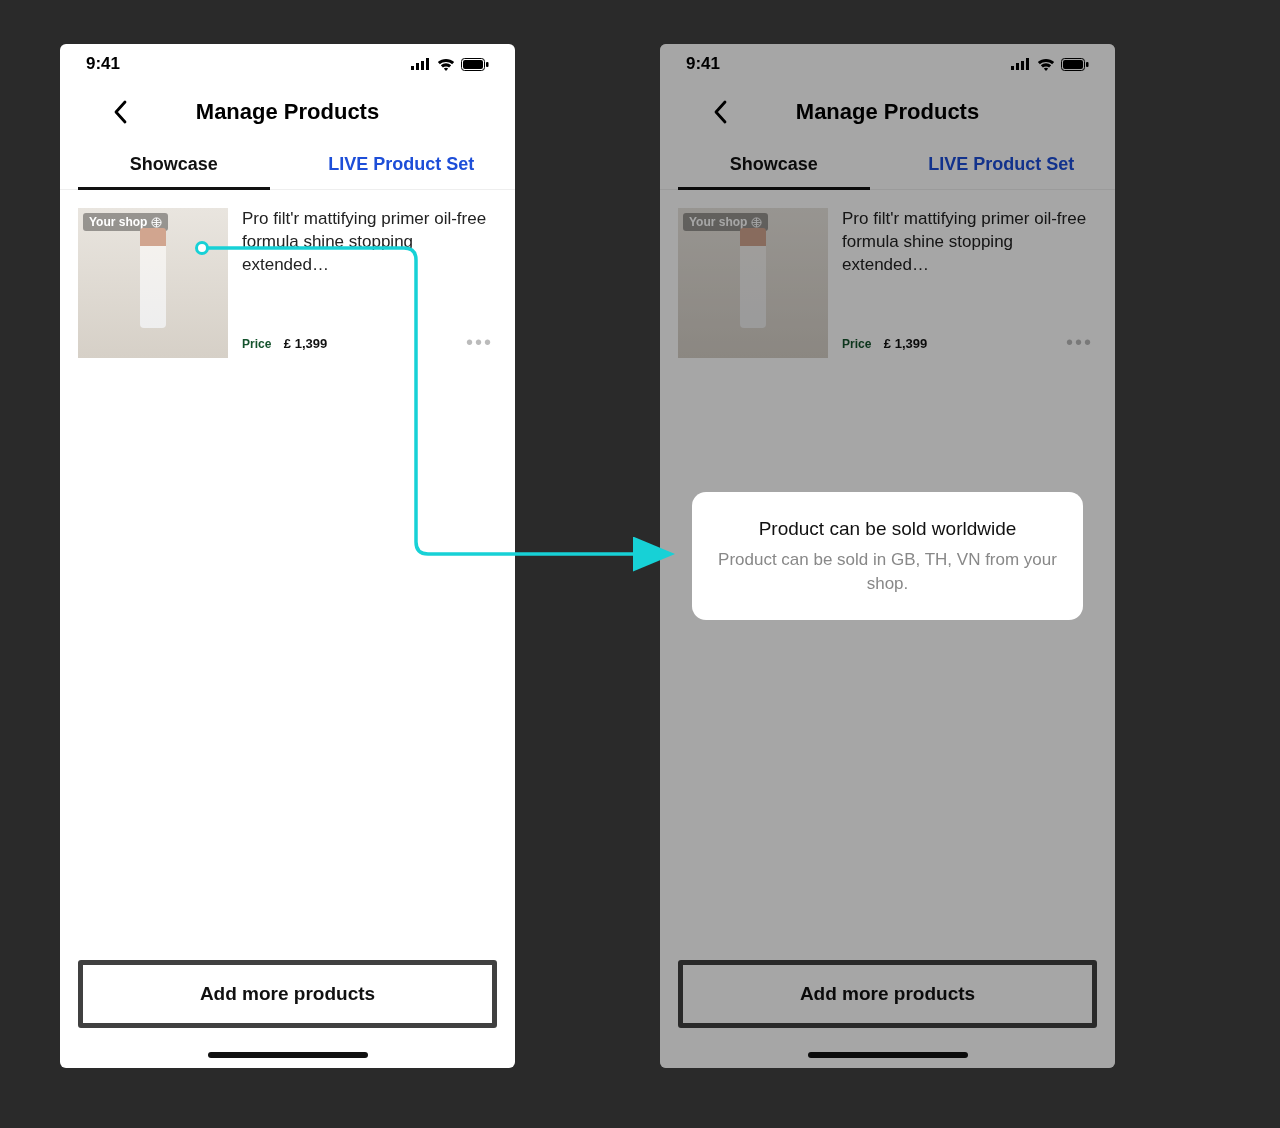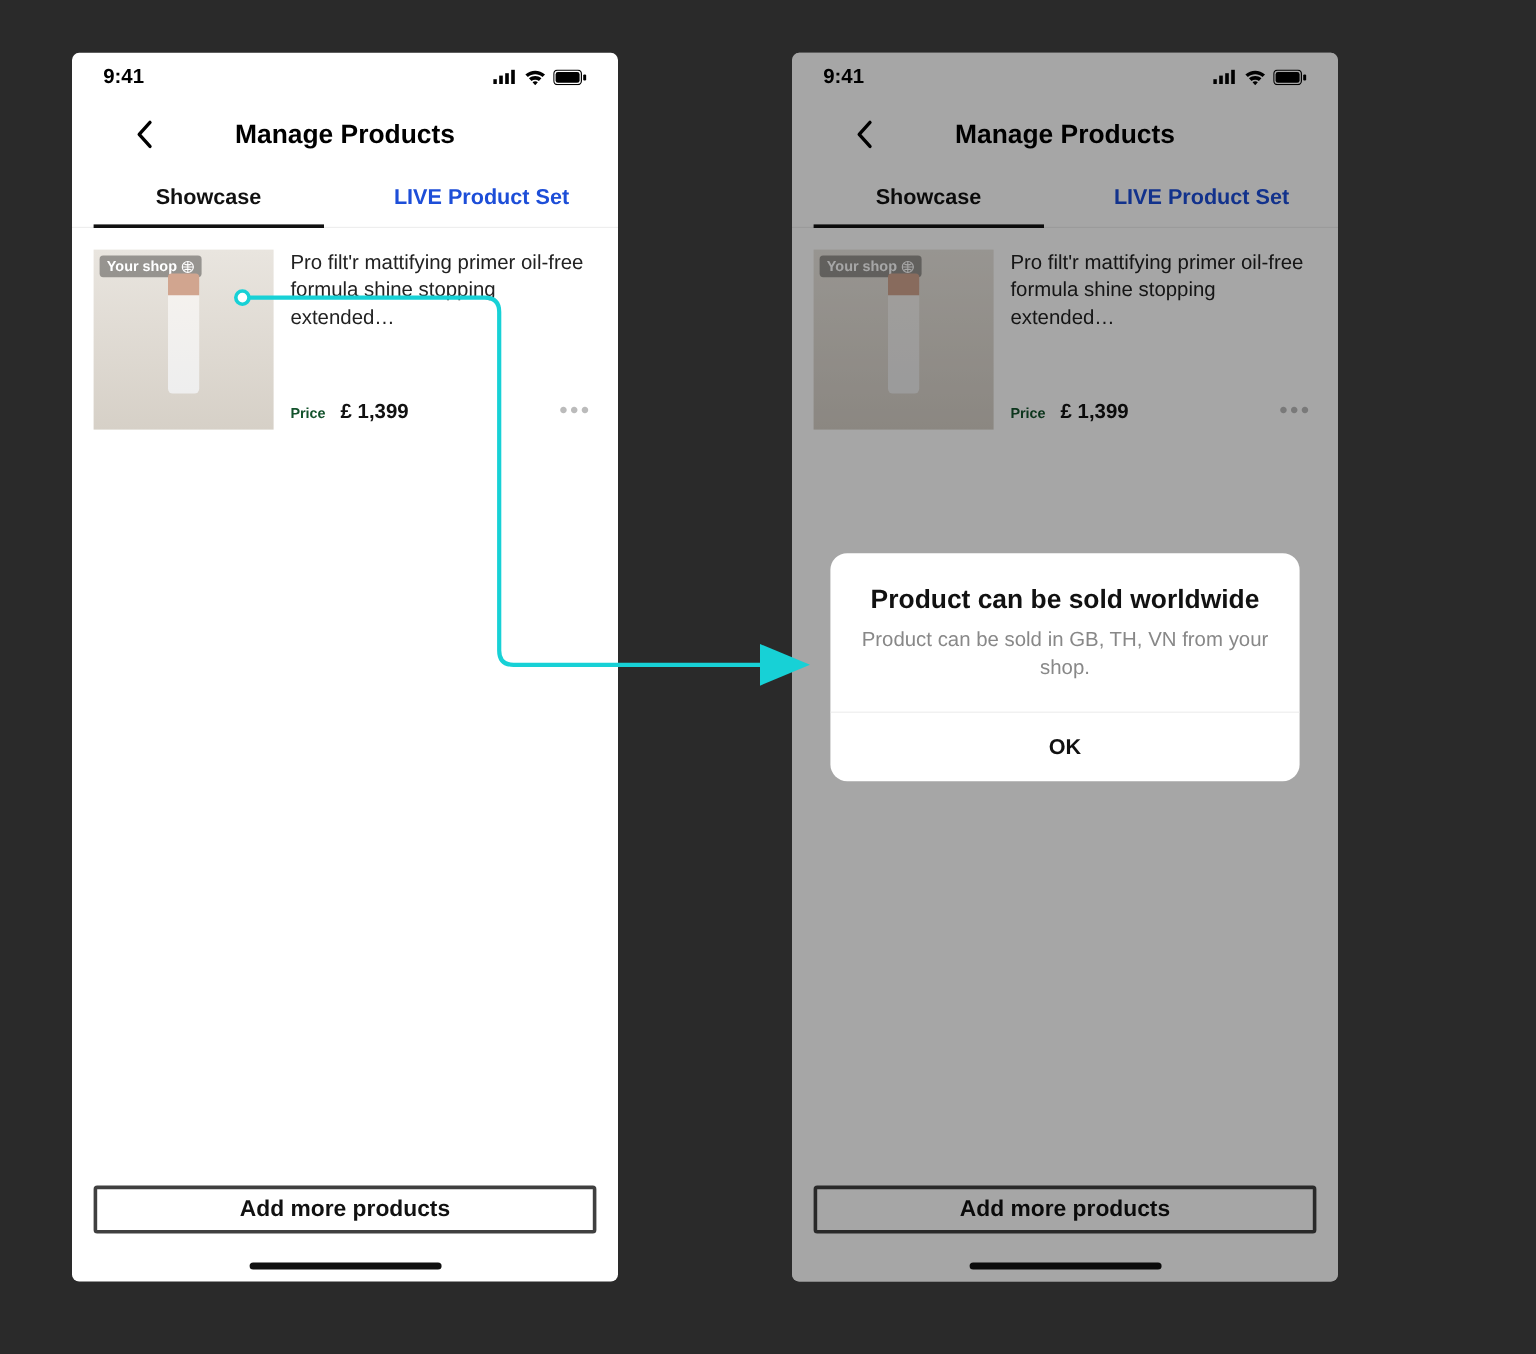--- a/index.html
+++ b/index.html
@@ -169,43 +169,43 @@
     display: flex;
     align-items: center;
     justify-content: space-between;
   }
   .price-label {
     font-size: 12px;
     font-weight: 600;
     color: #14532d;
   }
   .price-value {
-    font-size: 17px;
+    font-size: 13px;
     font-weight: 700;
     color: #111;
     margin-left: 8px;
   }
   .more-dots {
     color: #bbb;
     font-size: 20px;
     letter-spacing: 2px;
     cursor: pointer;
     padding: 4px;
   }
 
   
   .bottom-area {
     padding: 18px;
     border-top: 0;
   }
   .add-btn {
     width: 100%;
-    border: 3px solid #404040;
+    border: 5px solid #404040;
     background: #fff;
-    padding: 6px;
+    padding: 18px;
     font-size: 19px;
     font-weight: 600;
     color: #111;
     cursor: pointer;
     border-radius: 3px;
   }
   .home-indicator {
     width: 160px;
     height: 6px;
     background: #111;
@@ -224,22 +224,22 @@
     z-index: 5;
   }
   .modal {
     width: 86%;
     background: #fff;
     border-radius: 14px;
     overflow: hidden;
   }
   .modal-title {
     text-align: center;
-    font-size: 22px;
-    font-weight: 700;
+    font-size: 19px;
+    font-weight: 400;
     color: #111;
     padding: 26px 24px 8px;
   }
   .modal-body {
     text-align: center;
     font-size: 17px;
     color: #888;
     padding: 0 24px 24px;
     line-height: 1.4;
   }
@@ -419,21 +419,20 @@
 
     <div class="bottom-area">
       <button class="add-btn">Add more products</button>
     </div>
     <div class="home-indicator"></div>
 
     <div class="modal-overlay">
       <div class="modal">
         <div class="modal-title">Product can be sold worldwide</div>
         <div class="modal-body">Product can be sold in GB, TH, VN from your shop.</div>
-        <div class="modal-ok">OK</div>
       </div>
     </div>
   </div>
 
   <div class="annotation-dot"></div>
   <svg class="annotation-svg">
     <defs>
       <marker id="arrowhead" markerWidth="12" markerHeight="10" refX="10" refY="5" orient="auto">
         <path d="M0,0 L12,5 L0,10 Z" fill="#17d1d6"></path>
       </marker>

